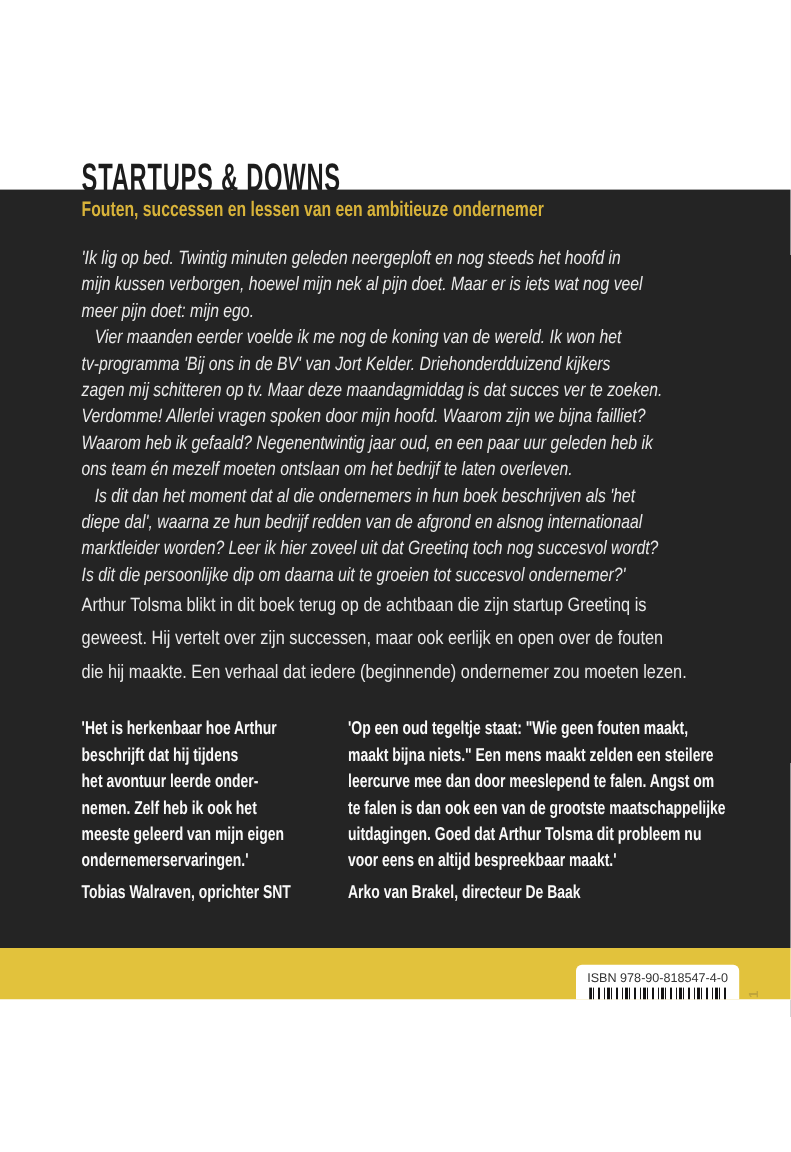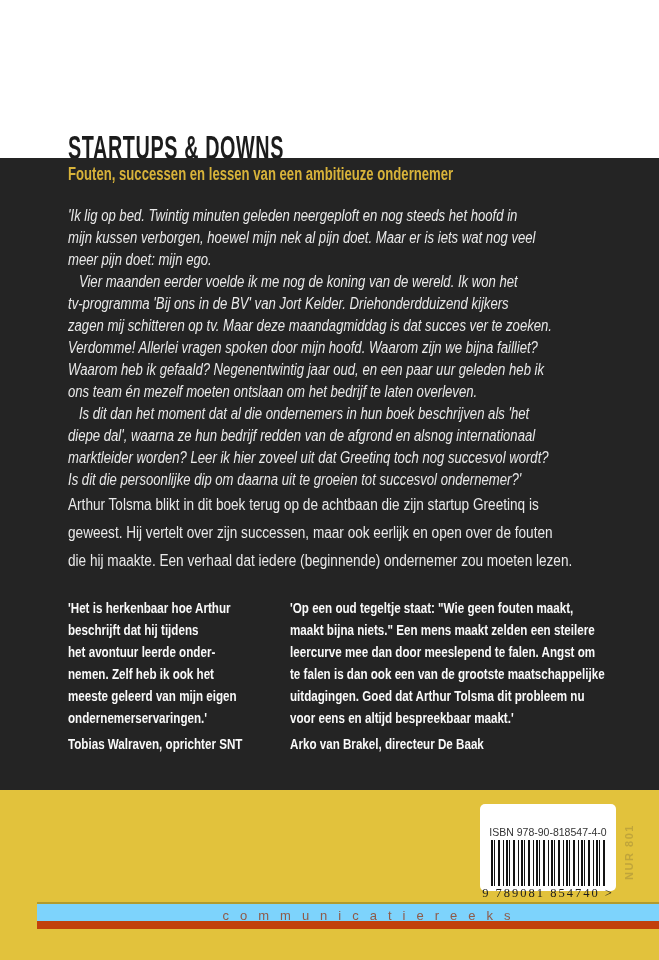--- a/index.html
+++ b/index.html
@@ -1,16 +1,16 @@
 <!DOCTYPE html>
 <html><head>
 <meta charset="utf-8">
 <style>
   html,body{margin:0;padding:0;background:#fff;}
-  .page{position:relative;width:659px;height:960px;background:#ffffff;
+  .page{position:relative;width:659px;height:833px;background:#ffffff;
         font-family:"Liberation Sans",sans-serif;overflow:hidden;}
 
   .band-dark{position:absolute;left:0;top:158px;width:659px;height:632px;background:#242424;}
   .band-yellow{position:absolute;left:0;top:790px;width:659px;height:170px;background:#e2c23c;}
 
   .book-title{position:absolute;left:68px;top:131px;font-size:33px;line-height:33px;
         font-weight:bold;color:#1c1c1c;letter-spacing:1px;white-space:pre;
         transform:scaleX(.60);transform-origin:left top;}
   .subtitle{position:absolute;left:68px;top:164px;font-size:17.5px;line-height:20px;
         font-weight:bold;color:#d8b33a;white-space:pre;
@@ -30,21 +30,21 @@
         color:#fafafa;white-space:pre;transform:scaleX(.75);transform-origin:left top;}
   .quote-author.left{left:68px;} .quote-author.right{left:290px;}
 
   .series-strip{position:absolute;left:0;top:902px;width:659px;height:27px;background:#7dd3fc;
         border-top:2px solid #b19b2e;border-bottom:8px solid #c2410c;box-sizing:border-box;
         text-align:center;line-height:23px;font-size:13px;color:#8f5a48;
         letter-spacing:11px;text-indent:11px;margin-left:37px;}
 
   .barcode-box{position:absolute;left:480px;top:804px;width:136px;height:87px;background:#ffffff;
         border-radius:5px;text-align:center;}
-  .isbn-label{font-size:10.5px;color:#333;margin-top:22px;line-height:12px;}
+  .isbn-label{font-size:10.5px;color:#333;margin-top:5px;line-height:12px;}
   .barcode-stripes{height:46px;margin:2px 11px 0 11px;background:
         repeating-linear-gradient(90deg,#131313 0 2px,#fff 2px 3px,#131313 3px 4px,
         #fff 4px 7px,#131313 7px 9px,#fff 9px 12px,#131313 12px 13px,#fff 13px 15px);}
   .barcode-digits{font-size:12.5px;color:#1d1d1d;line-height:15px;letter-spacing:2px;font-family:Liberation Serif, serif;}
 
   .nur-label{position:absolute;left:590px;top:845px;width:80px;height:14px;
         font-size:11px;font-weight:bold;color:#c0a53a;letter-spacing:1.5px;
         text-align:center;transform:rotate(-90deg);}
 </style>
 </head>

